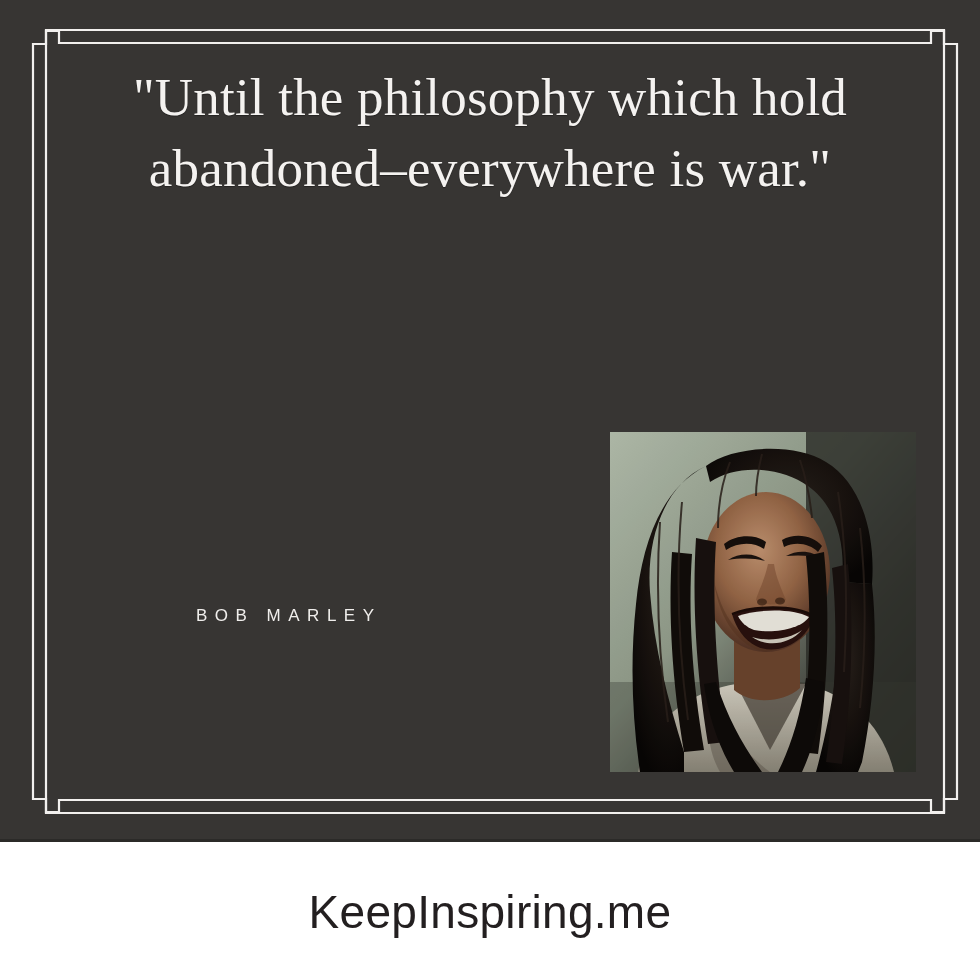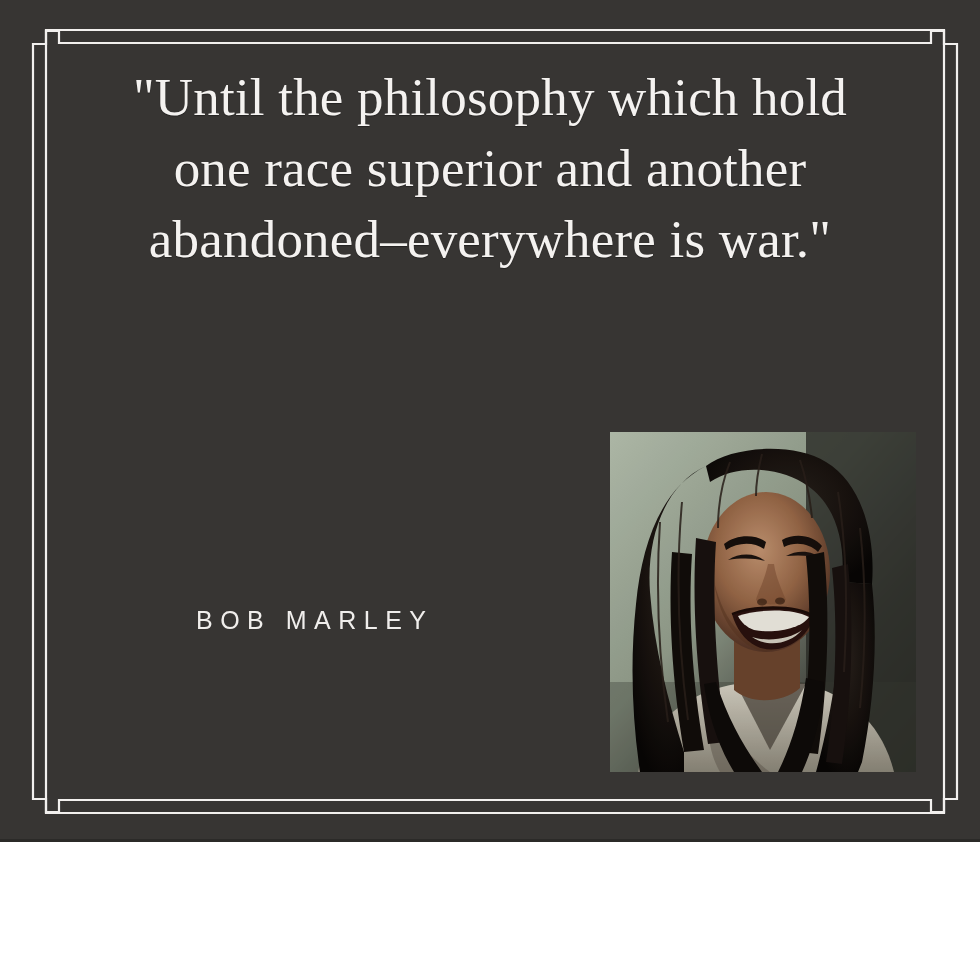--- a/index.html
+++ b/index.html
@@ -69,21 +69,21 @@
     display: block;
     white-space: nowrap;
   }
 
   
   .attribution {
     position: absolute;
     left: 196px;
     top: 606px;
     font-family: "Liberation Sans", sans-serif;
-    font-size: 25px;
+    font-size: 17px;
     font-weight: 400;
     letter-spacing: 7.5px;
     color: #f0eeec;
     white-space: nowrap;
     text-align: right;
   }
 
   
   .photo {
     position: absolute;
@@ -153,21 +153,20 @@
                  L 59 812
                  L 46 812
                  L 46 31
                  L 59 31
                  Z" fill="none" stroke="#f2f0ee" stroke-width="2.2"></path>
       </svg>
     </div>
 
     <div class="quote">
       <span class="qline">"Until the philosophy which hold</span>
-      <span class="qline">one race superior and another</span>
       <span class="qline">abandoned–everywhere is war."</span>
     </div>
 
     <div class="attribution">BOB MARLEY</div>
 
     <div class="photo">
       <svg width="306" height="340" viewBox="0 0 306 340" xmlns="http://www.w3.org/2000/svg">
         <defs>
           <linearGradient id="bgGrad" x1="0" y1="0" x2="1" y2="1">
             <stop offset="0%" stop-color="#b9c4b2"></stop>
@@ -254,14 +253,17 @@
 
           <rect x="0" y="0" width="306" height="340" fill="none"></rect>
           <rect x="0" y="0" width="306" height="340" fill="#000000" opacity="0.07"></rect>
         </g>
       </svg>
     </div>
 
     <div class="panel-baseline"></div>
   </div>
 
+  <div class="footer">
+    <div class="footer-text">KeepInspiring.me</div>
+  </div>
 
 </div>
 
 </body></html>

